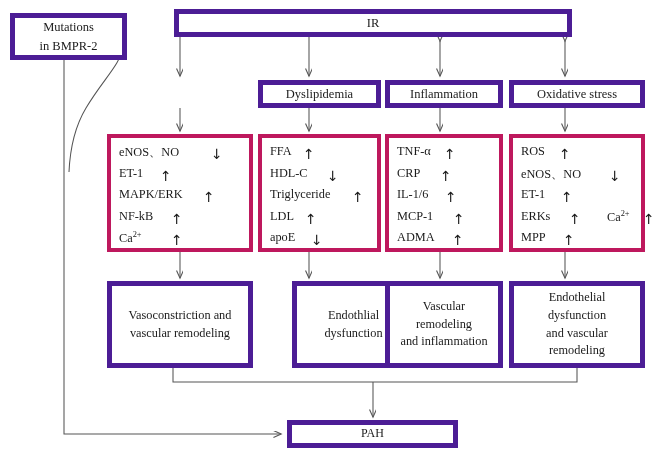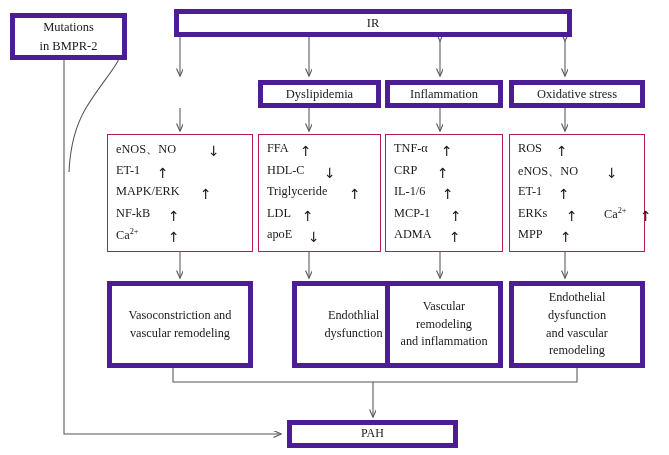--- a/index.html
+++ b/index.html
@@ -18,21 +18,21 @@
     text-align:center;line-height:1.45;
   }
   .box.topwide{font-size:12.5px;}
   .box.cat{font-size:12.5px;}
   .box.outcome{font-size:12.3px;padding:0 5px;}
   .box.pah{font-size:12px;}
   .box.mut{font-size:12.5px;}
 
   .mollist{
     position:absolute;box-sizing:border-box;
-    border:1px solid #be185d;background:#ffffff;
+    border:4px solid #be185d;background:#ffffff;
     padding:6px 0 0 8px;font-size:12.3px;
   }
   .molrow{
     position:relative;height:21.5px;white-space:nowrap;
   }
   .molname{display:inline-block;}
   .arr{
     position:absolute;font-size:14px;line-height:21.5px;
     font-family:"DejaVu Sans",sans-serif;
   }

